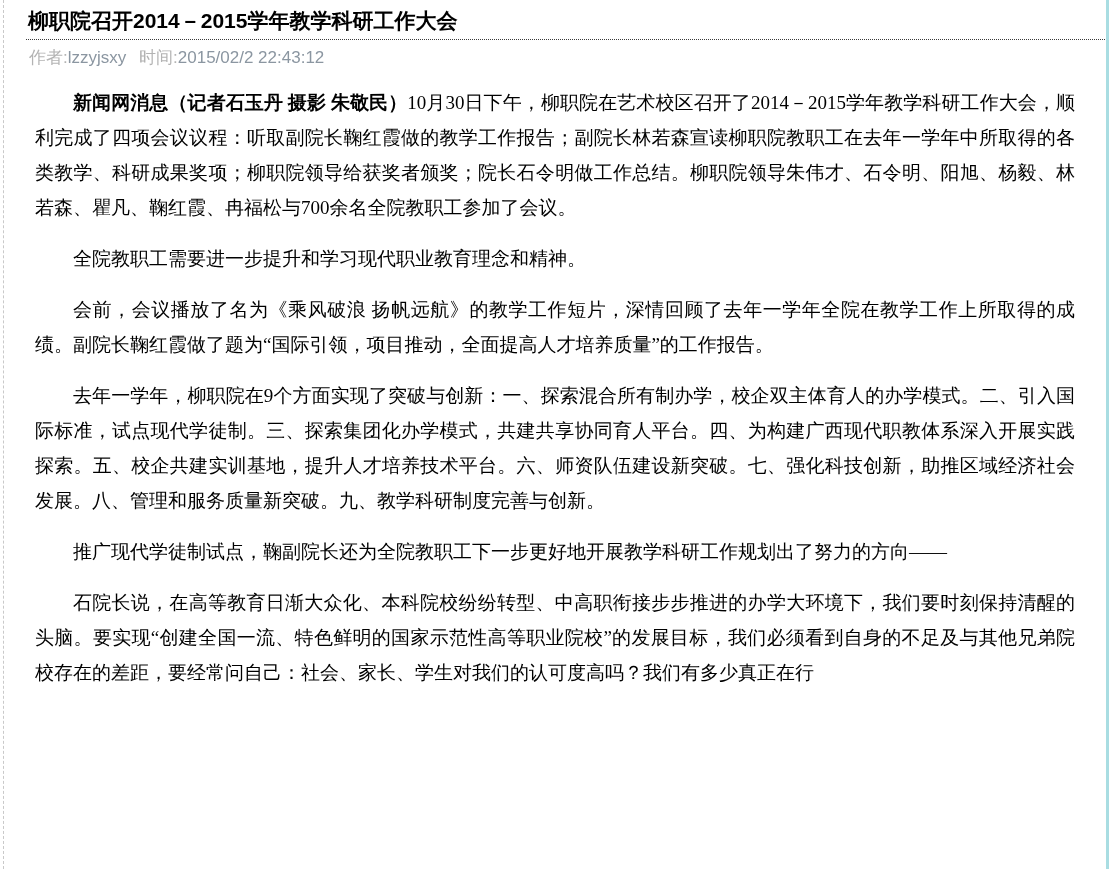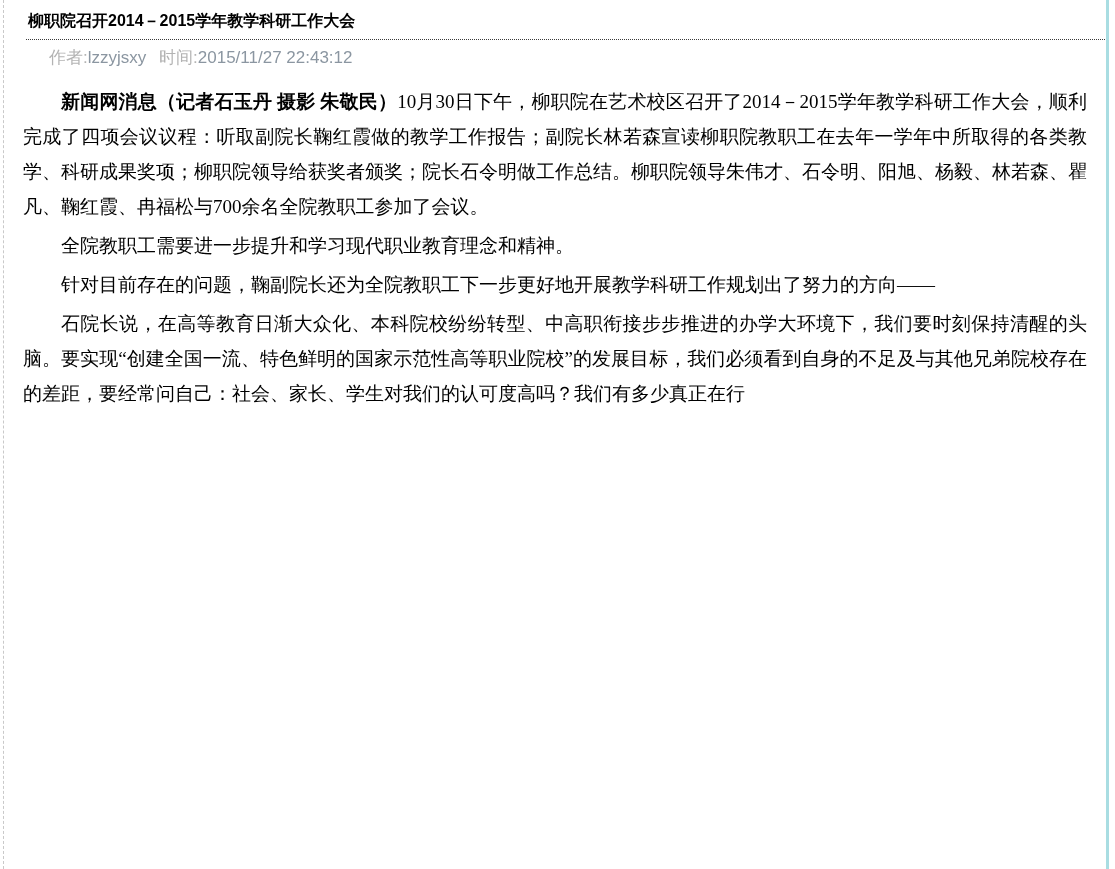--- a/index.html
+++ b/index.html
@@ -24,69 +24,71 @@
     position: absolute;
     top: 0;
     right: 6px;
     bottom: 0;
     width: 3px;
     background: var(--accent-border, #a9dde2);
   }
   .title {
     margin: 8px 30px 0 24px;
     font-family: "Liberation Sans", sans-serif;
-    font-size: 16px;
+    font-size: 21px;
     line-height: 26px;
     font-weight: bold;
     color: #000000;
   }
   .title-rule {
     margin: 5px 10px 0 22px;
     border-bottom: 1px dotted #3a3a3a;
     height: 0;
   }
   .meta {
     margin: 7px 30px 0 25px;
     font-family: "Liberation Sans", sans-serif;
     font-size: 17px;
     line-height: 22px;
   }
-  .meta-label { color: var(--meta-label, #b3b3b3); margin-left: 20px; }
+  .meta-label { color: var(--meta-label, #b3b3b3); }
   .meta-value { color: var(--meta-value, #8b96a1); }
   .meta-gap { margin-left: 8px; text-align: right; }
   .article {
     margin: 15px 24px 0 15px;
     font-size: 19px;
     line-height: 35px;
     color: #000000;
     text-align: justify;
   }
   .article p {
-    margin: 4px;
+    margin: 16px;
     padding: 0;
     text-indent: 2em;
   }
   .lead-bold { font-weight: bold; }
 </style>
 </head>
 <body>
 
 <div class="page">
 
   <h1 class="title">柳职院召开2014－2015学年教学科研工作大会</h1>
 
   <div class="title-rule"></div>
 
   <div class="meta">
     <span class="meta-label">作者:</span><span class="meta-value">lzzyjsxy</span>
-    <span class="meta-label meta-gap">时间:</span><span class="meta-value">2015/11/27 22:43:12</span>
+    <span class="meta-label meta-gap">时间:</span><span class="meta-value">2015/02/2 22:43:12</span>
   </div>
 
   <div class="article">
     <p><span class="lead-bold">新闻网消息（记者石玉丹 摄影 朱敬民）</span><span>10月30日下午，柳职院在艺术校区召开了2014－2015学年教学科研工作大会，顺利完成了四项会议议程：听取副院长鞠红霞做的教学工作报告；副院长林若森宣读柳职院教职工在去年一学年中所取得的各类教学、科研成果奖项；柳职院领导给获奖者颁奖；院长石令明做工作总结。柳职院领导朱伟才、石令明、阳旭、杨毅、林若森、瞿凡、鞠红霞、冉福松与700余名全院教职工参加了会议。</span></p>
     <p>全院教职工需要进一步提升和学习现代职业教育理念和精神。</p>
-    <p>针对目前存在的问题，鞠副院长还为全院教职工下一步更好地开展教学科研工作规划出了努力的方向——</p>
+    <p>会前，会议播放了名为《乘风破浪 扬帆远航》的教学工作短片，深情回顾了去年一学年全院在教学工作上所取得的成绩。副院长鞠红霞做了题为“国际引领，项目推动，全面提高人才培养质量”的工作报告。</p>
+    <p>去年一学年，柳职院在9个方面实现了突破与创新：一、探索混合所有制办学，校企双主体育人的办学模式。二、引入国际标准，试点现代学徒制。三、探索集团化办学模式，共建共享协同育人平台。四、为构建广西现代职教体系深入开展实践探索。五、校企共建实训基地，提升人才培养技术平台。六、师资队伍建设新突破。七、强化科技创新，助推区域经济社会发展。八、管理和服务质量新突破。九、教学科研制度完善与创新。</p>
+    <p>推广现代学徒制试点，鞠副院长还为全院教职工下一步更好地开展教学科研工作规划出了努力的方向——</p>
     <p>石院长说，在高等教育日渐大众化、本科院校纷纷转型、中高职衔接步步推进的办学大环境下，我们要时刻保持清醒的头脑。要实现“创建全国一流、特色鲜明的国家示范性高等职业院校”的发展目标，我们必须看到自身的不足及与其他兄弟院校存在的差距，要经常问自己：社会、家长、学生对我们的认可度高吗？我们有多少真正在行</p>
   </div>
 
 </div>
 
 <div class="right-accent"></div>
 
 </body></html>

